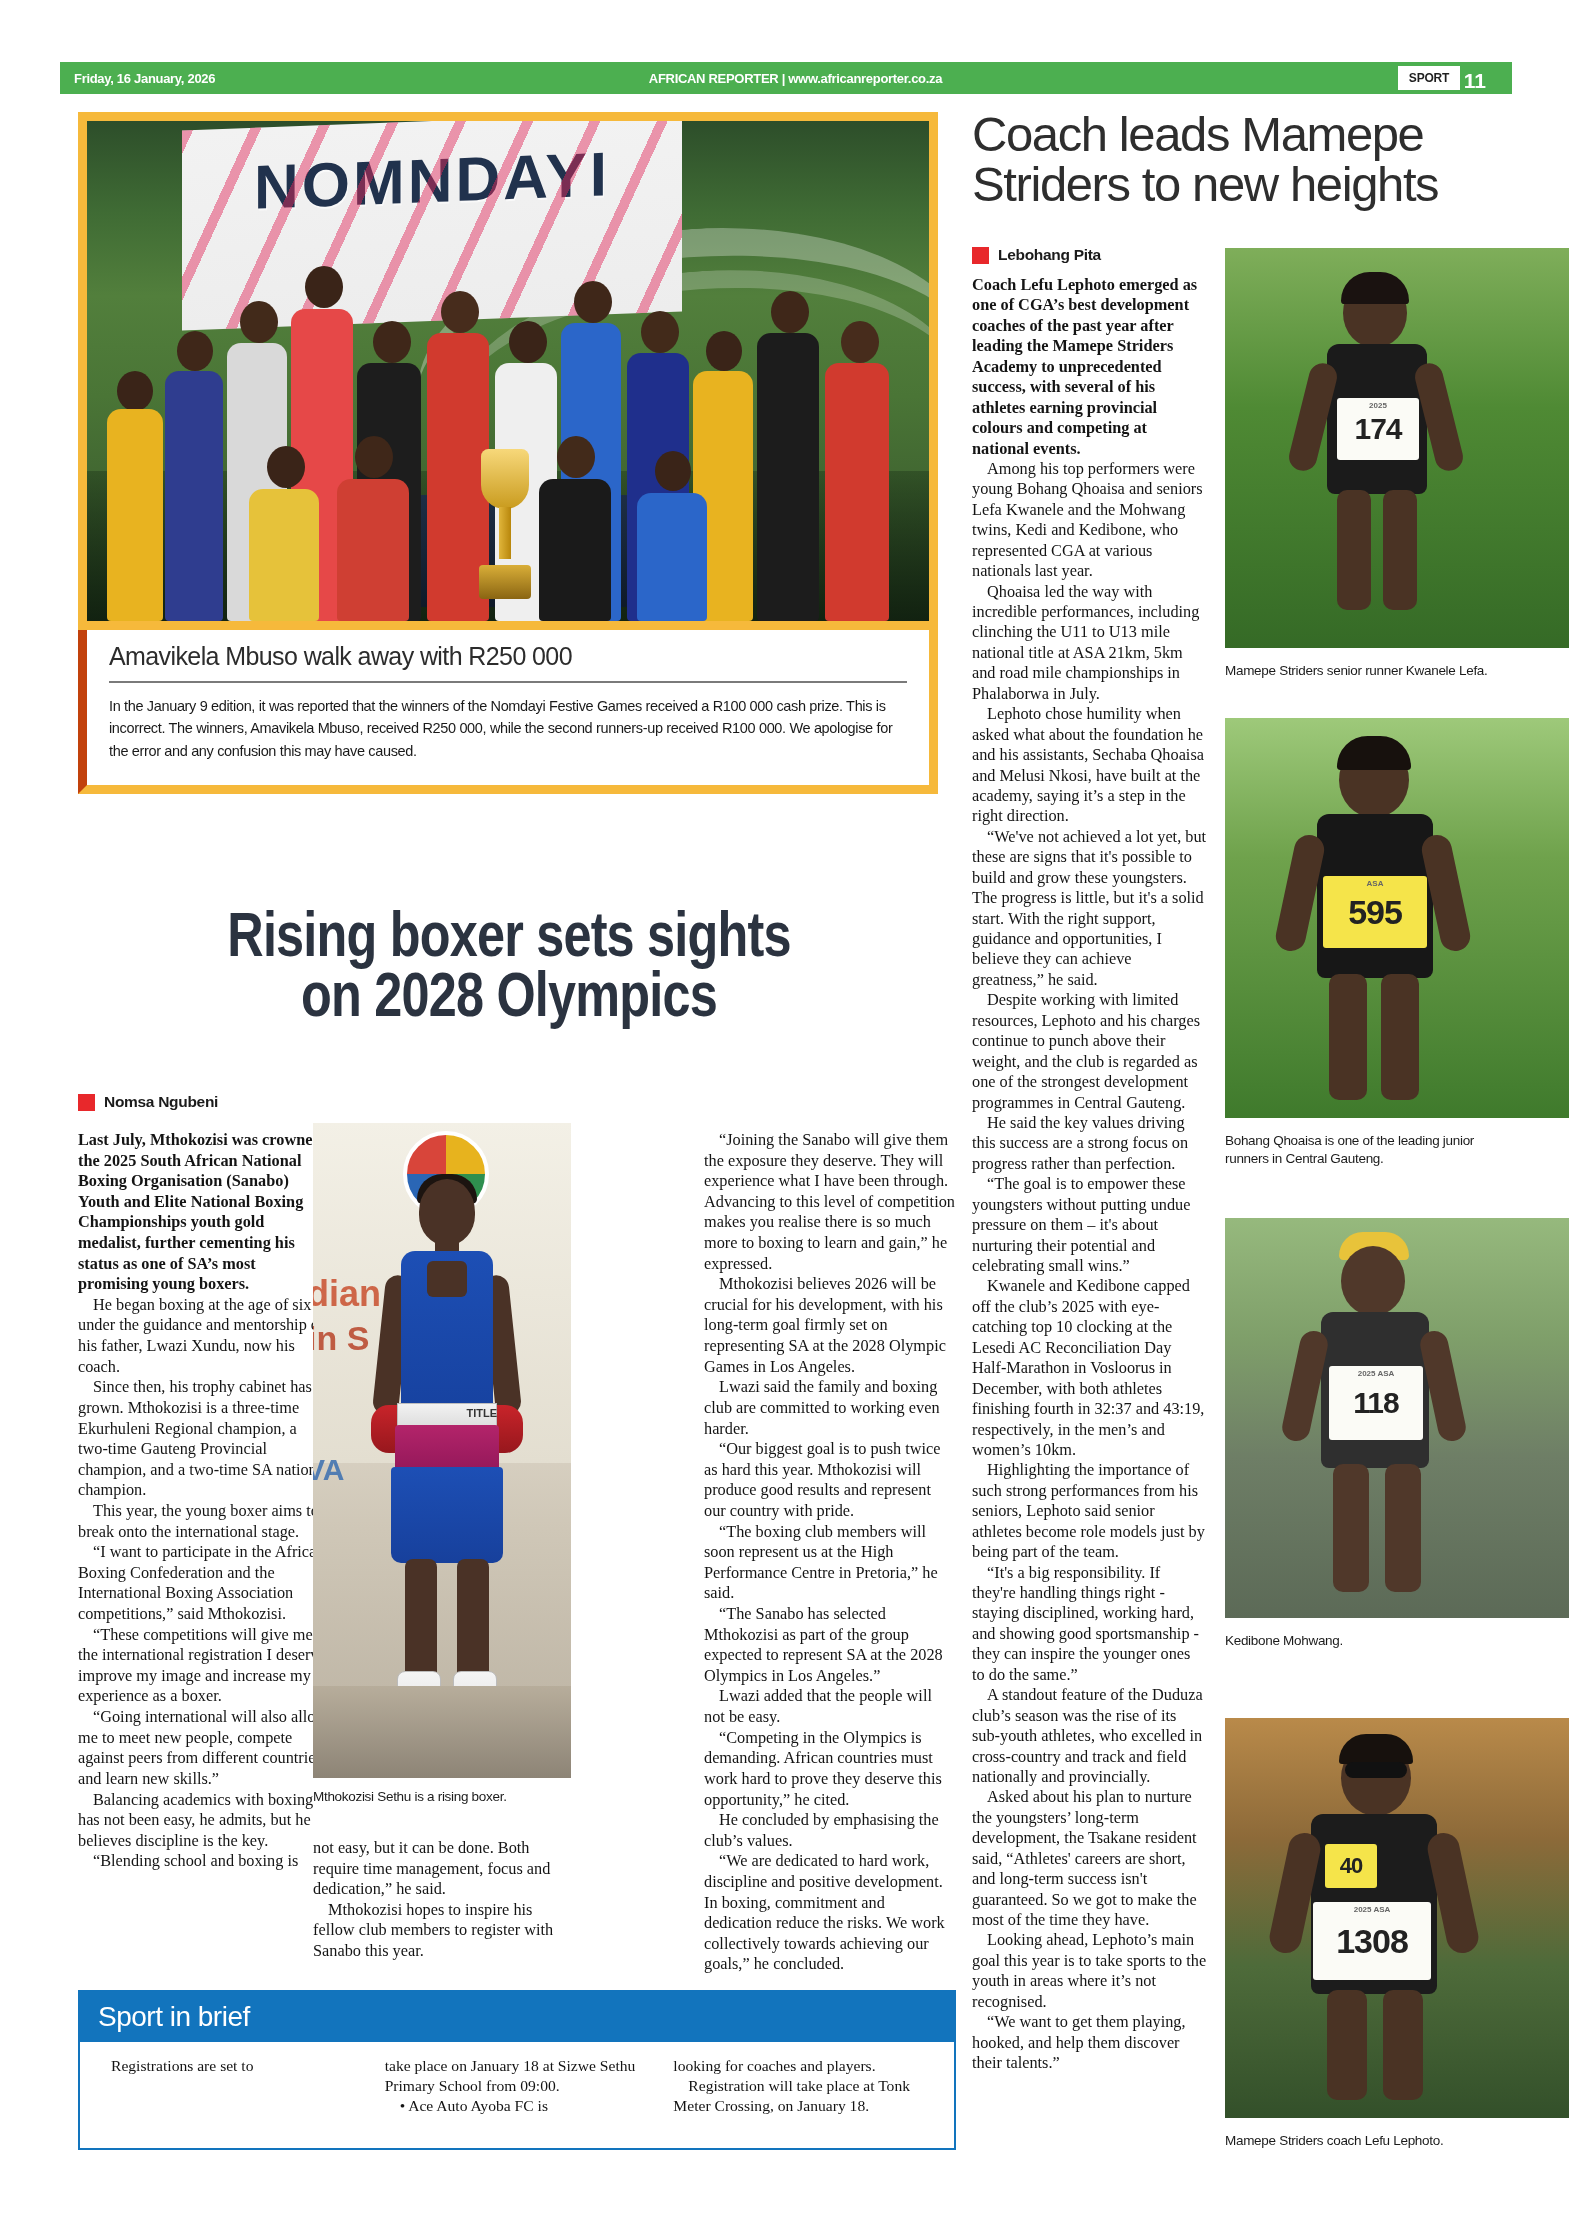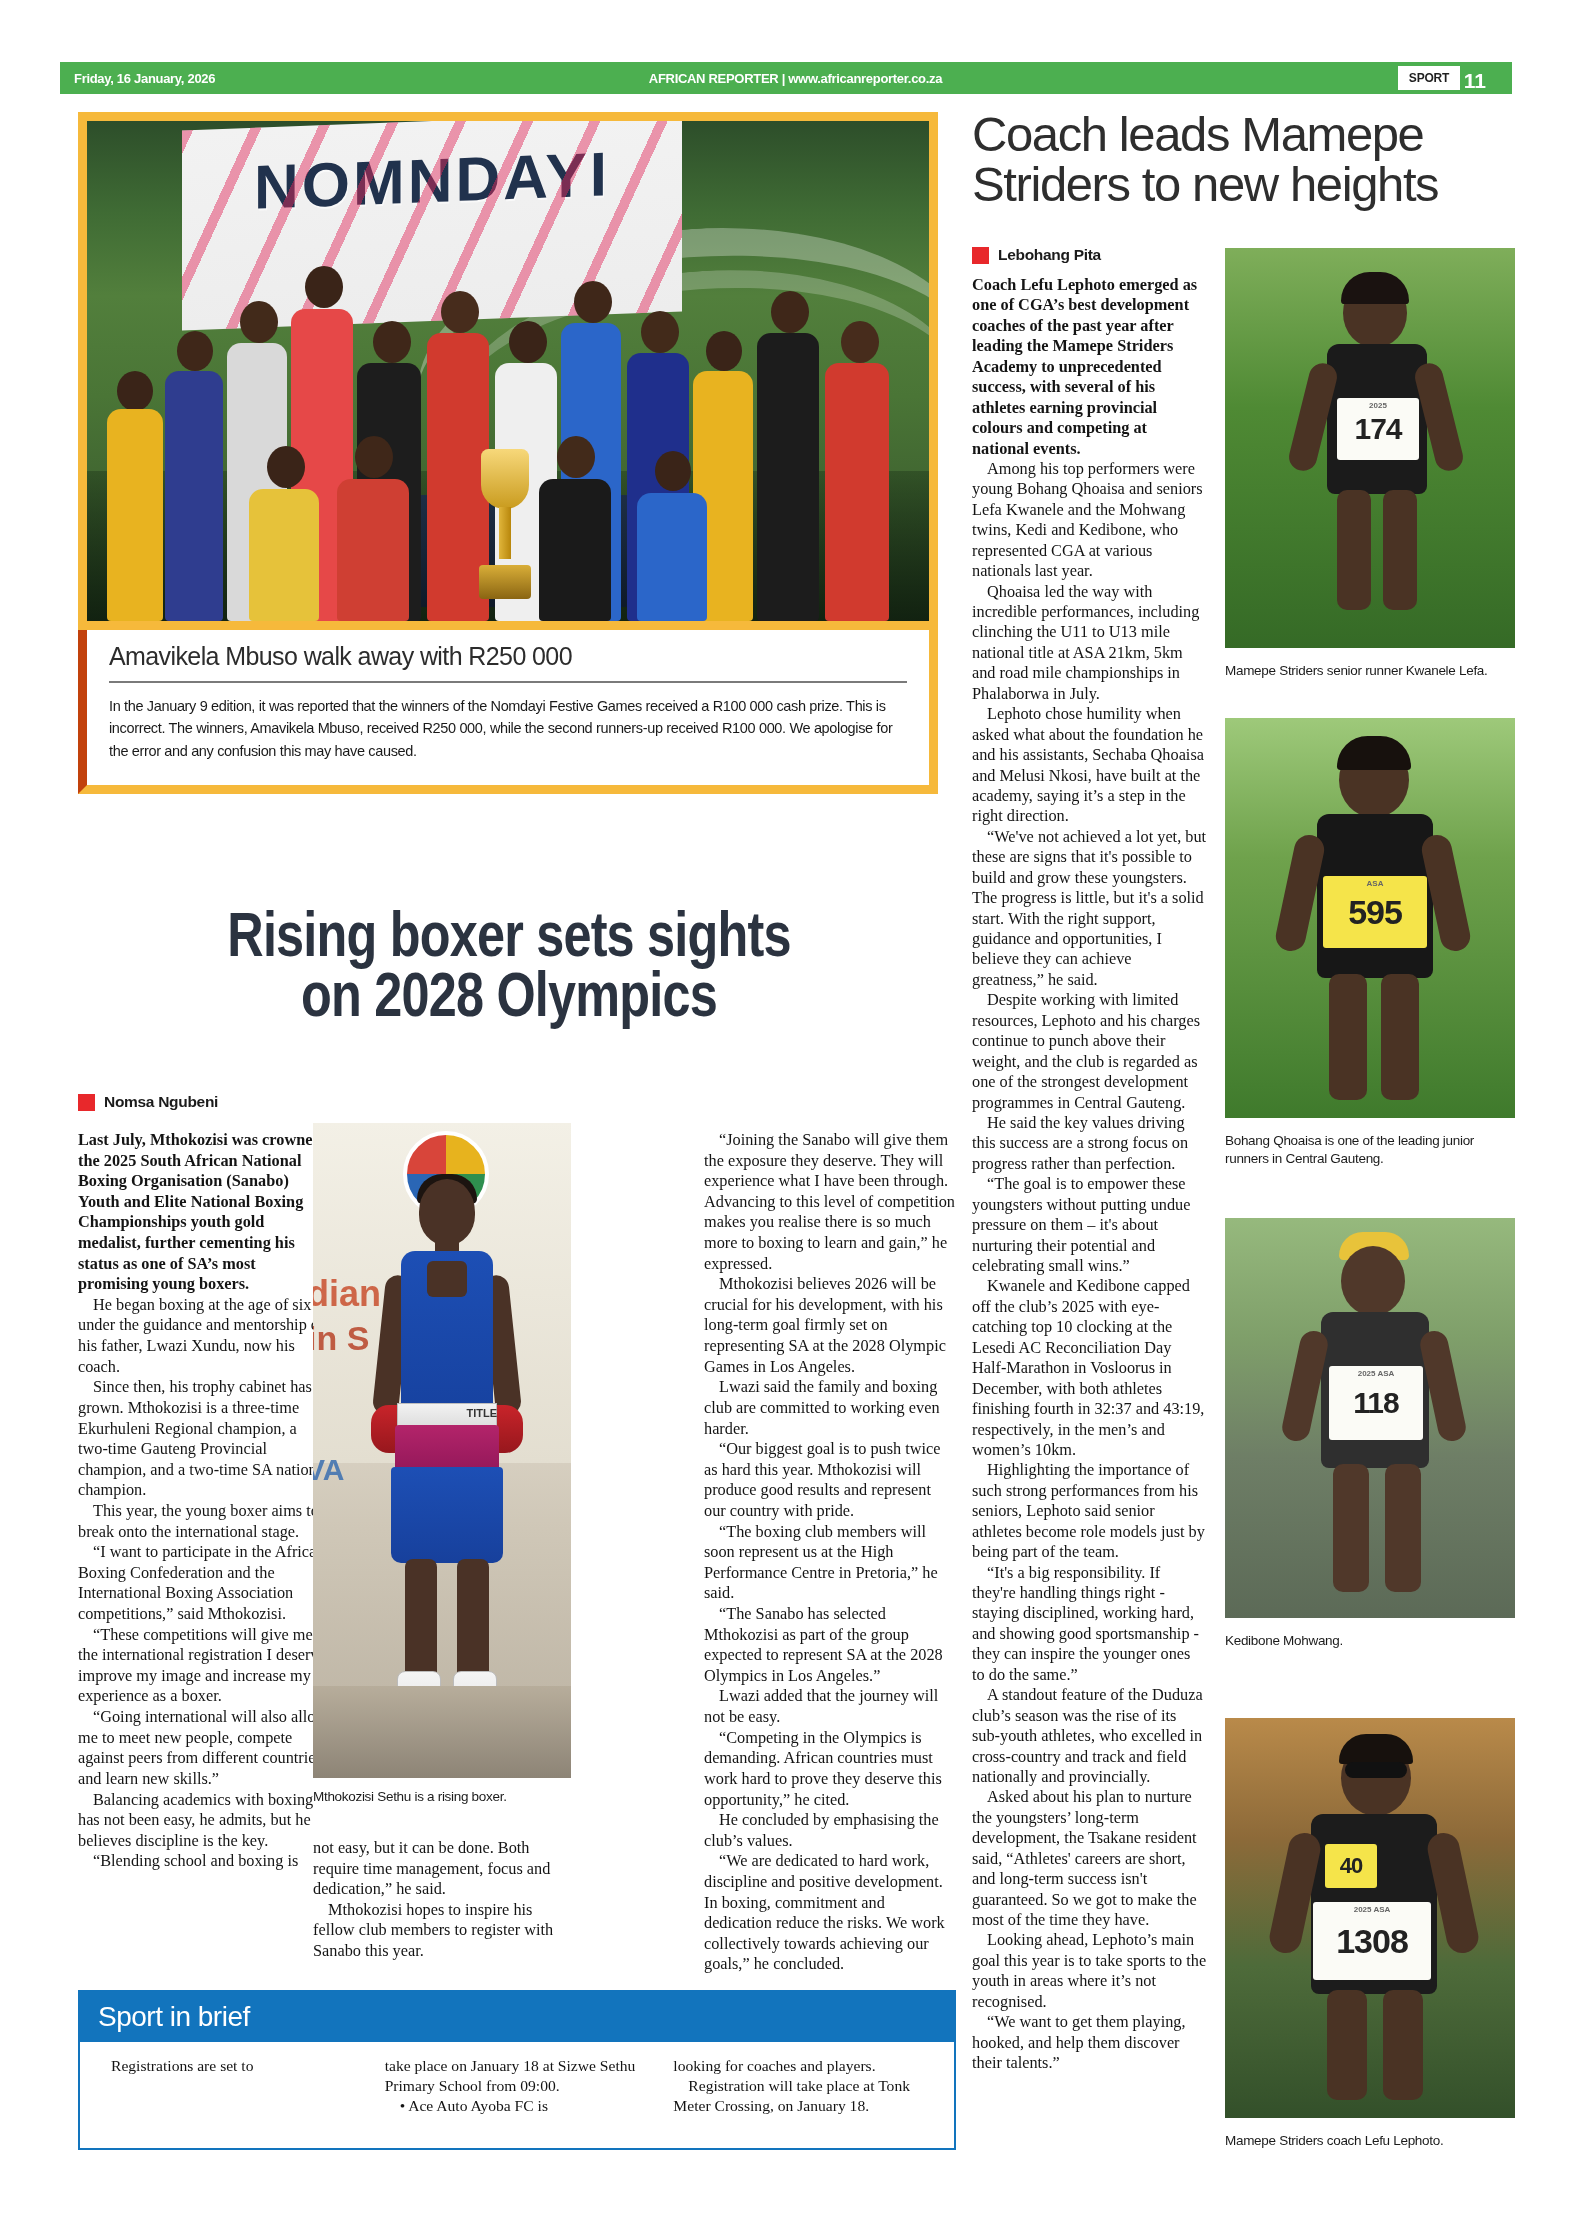--- a/index.html
+++ b/index.html
@@ -236,21 +236,21 @@
   .r-byline { position:absolute; left:972px; top:246px; }
   .r-col {
     position:absolute; left:972px; top:275px; width:235px;
     font-family:"Liberation Serif", serif; font-size:16.3px;
     line-height:1.255; color:#141414;
   }
   .r-col p { margin:0; text-indent:15px; }
   .r-col p.lede { font-weight:bold; text-indent:0; }
 
   
-  .rphoto { position:absolute; left:1225px; width:290px; overflow:hidden; }
+  .rphoto { position:absolute; left:1225px; width:344px; overflow:hidden; }
   .rcap {
     position:absolute; left:1225px; width:292px;
     font-family:"Liberation Sans", sans-serif; font-size:13.5px;
     line-height:1.35; color:#1b1b1b; letter-spacing:-0.3px;
   }
   .rp1 { top:248px; height:400px; }
   .rp2 { top:718px; height:400px; }
   .rp3 { top:1218px; height:400px; }
   .rp4 { top:1718px; height:400px; }
 
@@ -400,21 +400,21 @@
       <p>“Blending school and boxing is</p>
     </div>
 
     <div class="bcol c3 body-text">
       <p>“Joining the Sanabo will give them the exposure they deserve. They will experience what I have been through. Advancing to this level of competition makes you realise there is so much more to boxing to learn and gain,” he expressed.</p>
       <p>Mthokozisi believes 2026 will be crucial for his development, with his long-term goal firmly set on representing SA at the 2028 Olympic Games in Los Angeles.</p>
       <p>Lwazi said the family and boxing club are committed to working even harder.</p>
       <p>“Our biggest goal is to push twice as hard this year. Mthokozisi will produce good results and represent our country with pride.</p>
       <p>“The boxing club members will soon represent us at the High Performance Centre in Pretoria,” he said.</p>
       <p>“The Sanabo has selected Mthokozisi as part of the group expected to represent SA at the 2028 Olympics in Los Angeles.”</p>
-      <p>Lwazi added that the journey will not be easy.</p>
+      <p>Lwazi added that the people will not be easy.</p>
       <p>“Competing in the Olympics is demanding. African countries must work hard to prove they deserve this opportunity,” he cited.</p>
       <p>He concluded by emphasising the club’s values.</p>
       <p>“We are dedicated to hard work, discipline and positive development. In boxing, commitment and dedication reduce the risks. We work collectively towards achieving our goals,” he concluded.</p>
     </div>
   </div>
 
   <div class="boxer-photo">
     <div class="bp-bg"></div>
     <div class="bp-banner"></div>
     <div class="bp-logo"></div>

